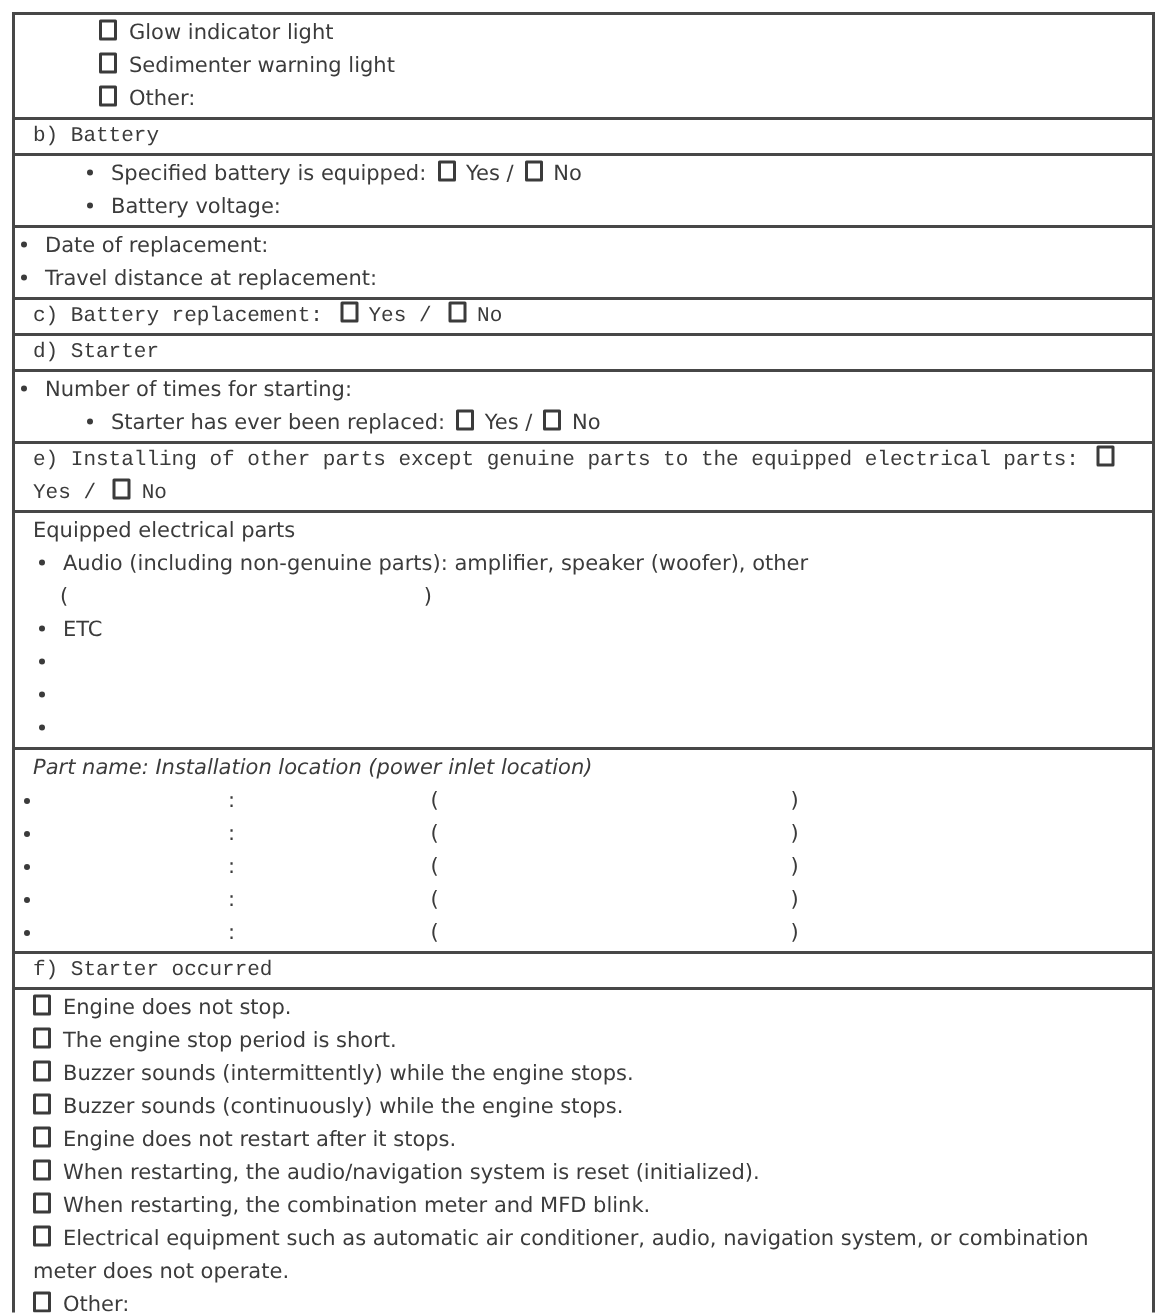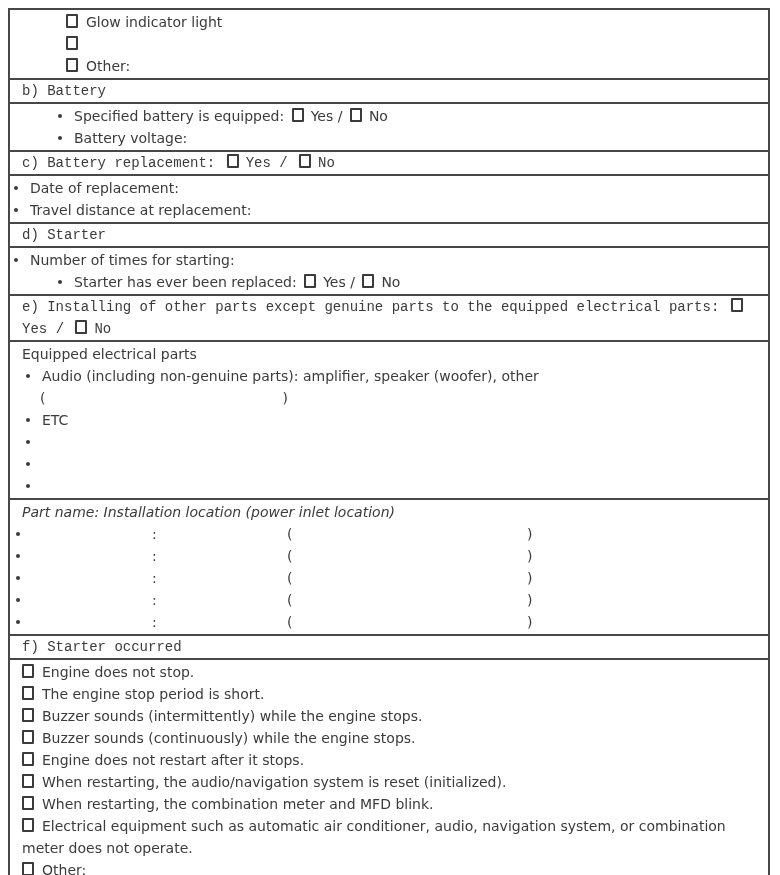--- a/index.html
+++ b/index.html
@@ -56,21 +56,21 @@
 </head>
 <body>
 
 <div class="form-table">
 
   <div class="row">
     <div class="cb-line">
       <span class="cb"></span><span>Glow indicator light</span>
     </div>
     <div class="cb-line">
-      <span class="cb"></span>
+      <span class="cb"></span><span>Sedimenter warning light</span>
     </div>
     <div class="cb-line">
       <span class="cb"></span><span>Other:</span>
     </div>
   </div>
 
   <div class="row header">
     <span>b) Battery</span>
   </div>
 
@@ -79,36 +79,36 @@
       <span class="blt"></span><span>Specified battery is equipped:</span>
       <span class="cb inline"></span><span>Yes</span>
       <span>/</span>
       <span class="cb inline"></span><span>No</span>
     </div>
     <div class="cb-line">
       <span class="blt"></span><span>Battery voltage:</span>
     </div>
   </div>
 
+  <div class="row bullet-line">
+    <div>
+      <span class="blt"></span><span>Date of replacement:</span>
+    </div>
+    <div>
+      <span class="blt"></span><span>Travel distance at replacement:</span>
+    </div>
+  </div>
+
   <div class="row header">
     <span>c) Battery replacement:</span>
     <span class="cb inline"></span><span>Yes</span>
     <span>/</span>
     <span class="cb inline"></span><span>No</span>
   </div>
 
-  <div class="row bullet-line">
-    <div>
-      <span class="blt"></span><span>Date of replacement:</span>
-    </div>
-    <div>
-      <span class="blt"></span><span>Travel distance at replacement:</span>
-    </div>
-  </div>
-
   <div class="row header">
     <span>d) Starter</span>
   </div>
 
   <div class="row bullet-line">
     <div>
       <span class="blt"></span><span>Number of times for starting:</span>
     </div>
     <div class="cb-line">
       <span class="blt"></span><span>Starter has ever been replaced:</span>

